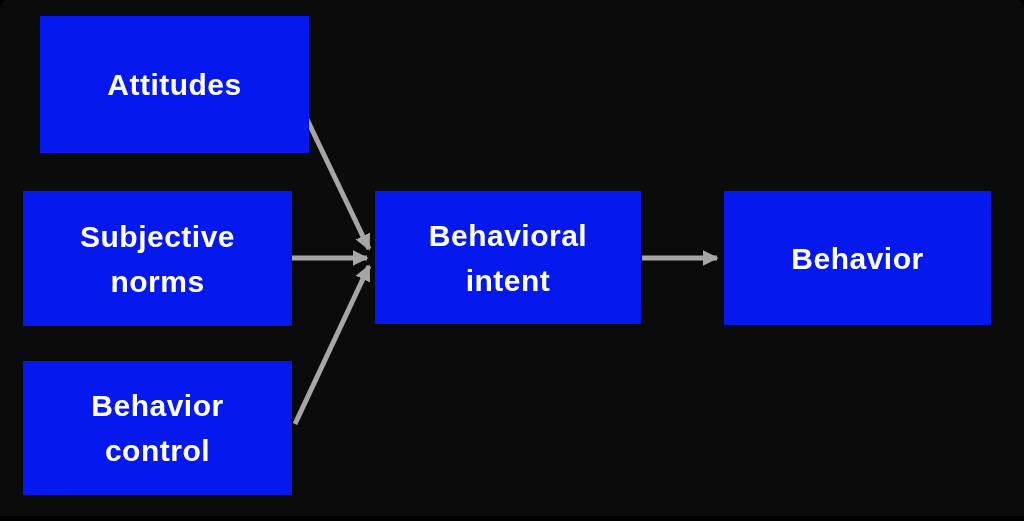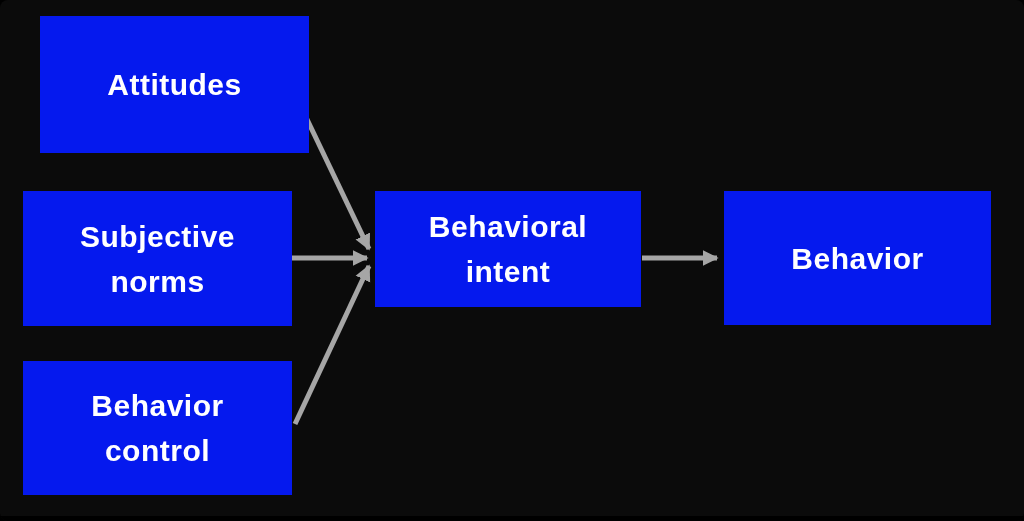--- a/index.html
+++ b/index.html
@@ -44,21 +44,21 @@
     text-align: center;
     font-weight: bold;
     font-size: 30px;
     line-height: 45px;
     white-space: pre-line;
     letter-spacing: 0.5px;
   }
   .node-attitudes        { left: 40px;  top: 16px;  width: 269px; height: 137px; }
   .node-subjective-norms { left: 23px;  top: 191px; width: 269px; height: 135px; }
   .node-perceived-control{ left: 23px;  top: 361px; width: 269px; height: 134px; }
-  .node-behavioral-intent{ left: 375px; top: 191px; width: 266px; height: 116px; }
+  .node-behavioral-intent{ left: 375px; top: 191px; width: 266px; height: 133px; }
   .node-behavior         { left: 724px; top: 191px; width: 267px; height: 134px; }
   .bottom-edge {
     position: absolute;
     left: 0; right: 0; bottom: 0;
     height: 5px;
     background: #000;
   }
 </style>
 </head>
 <body>

